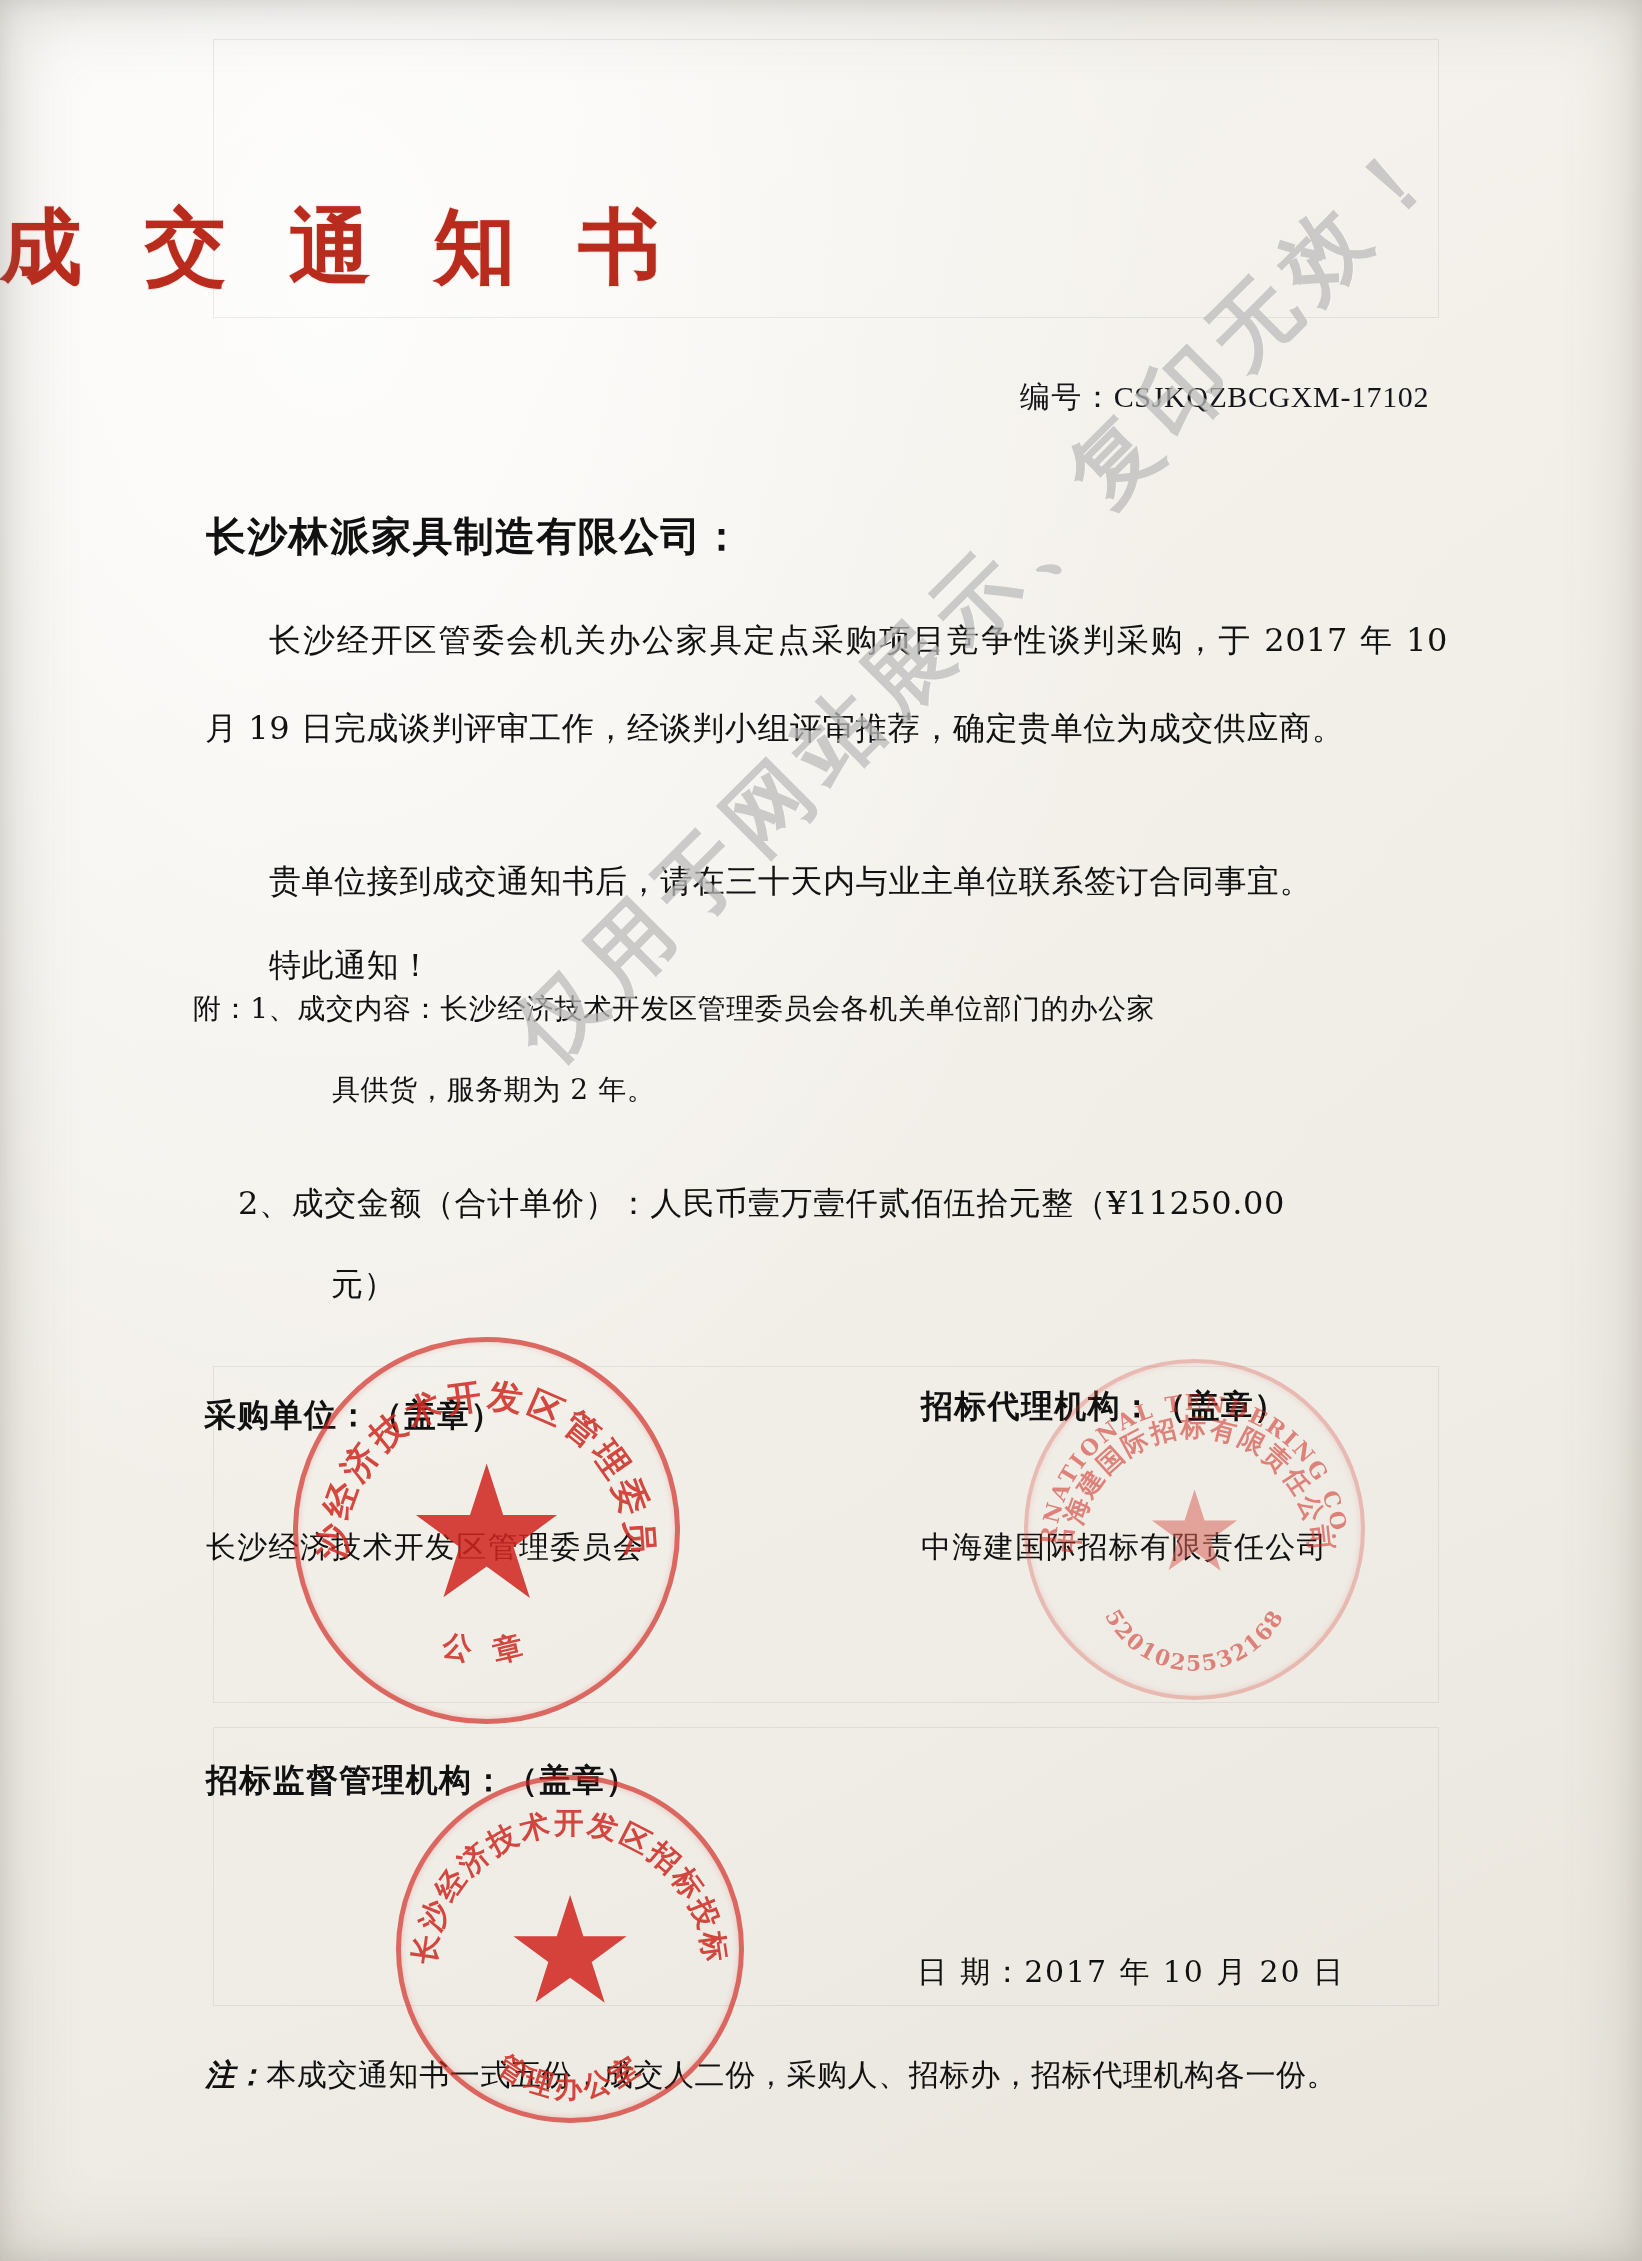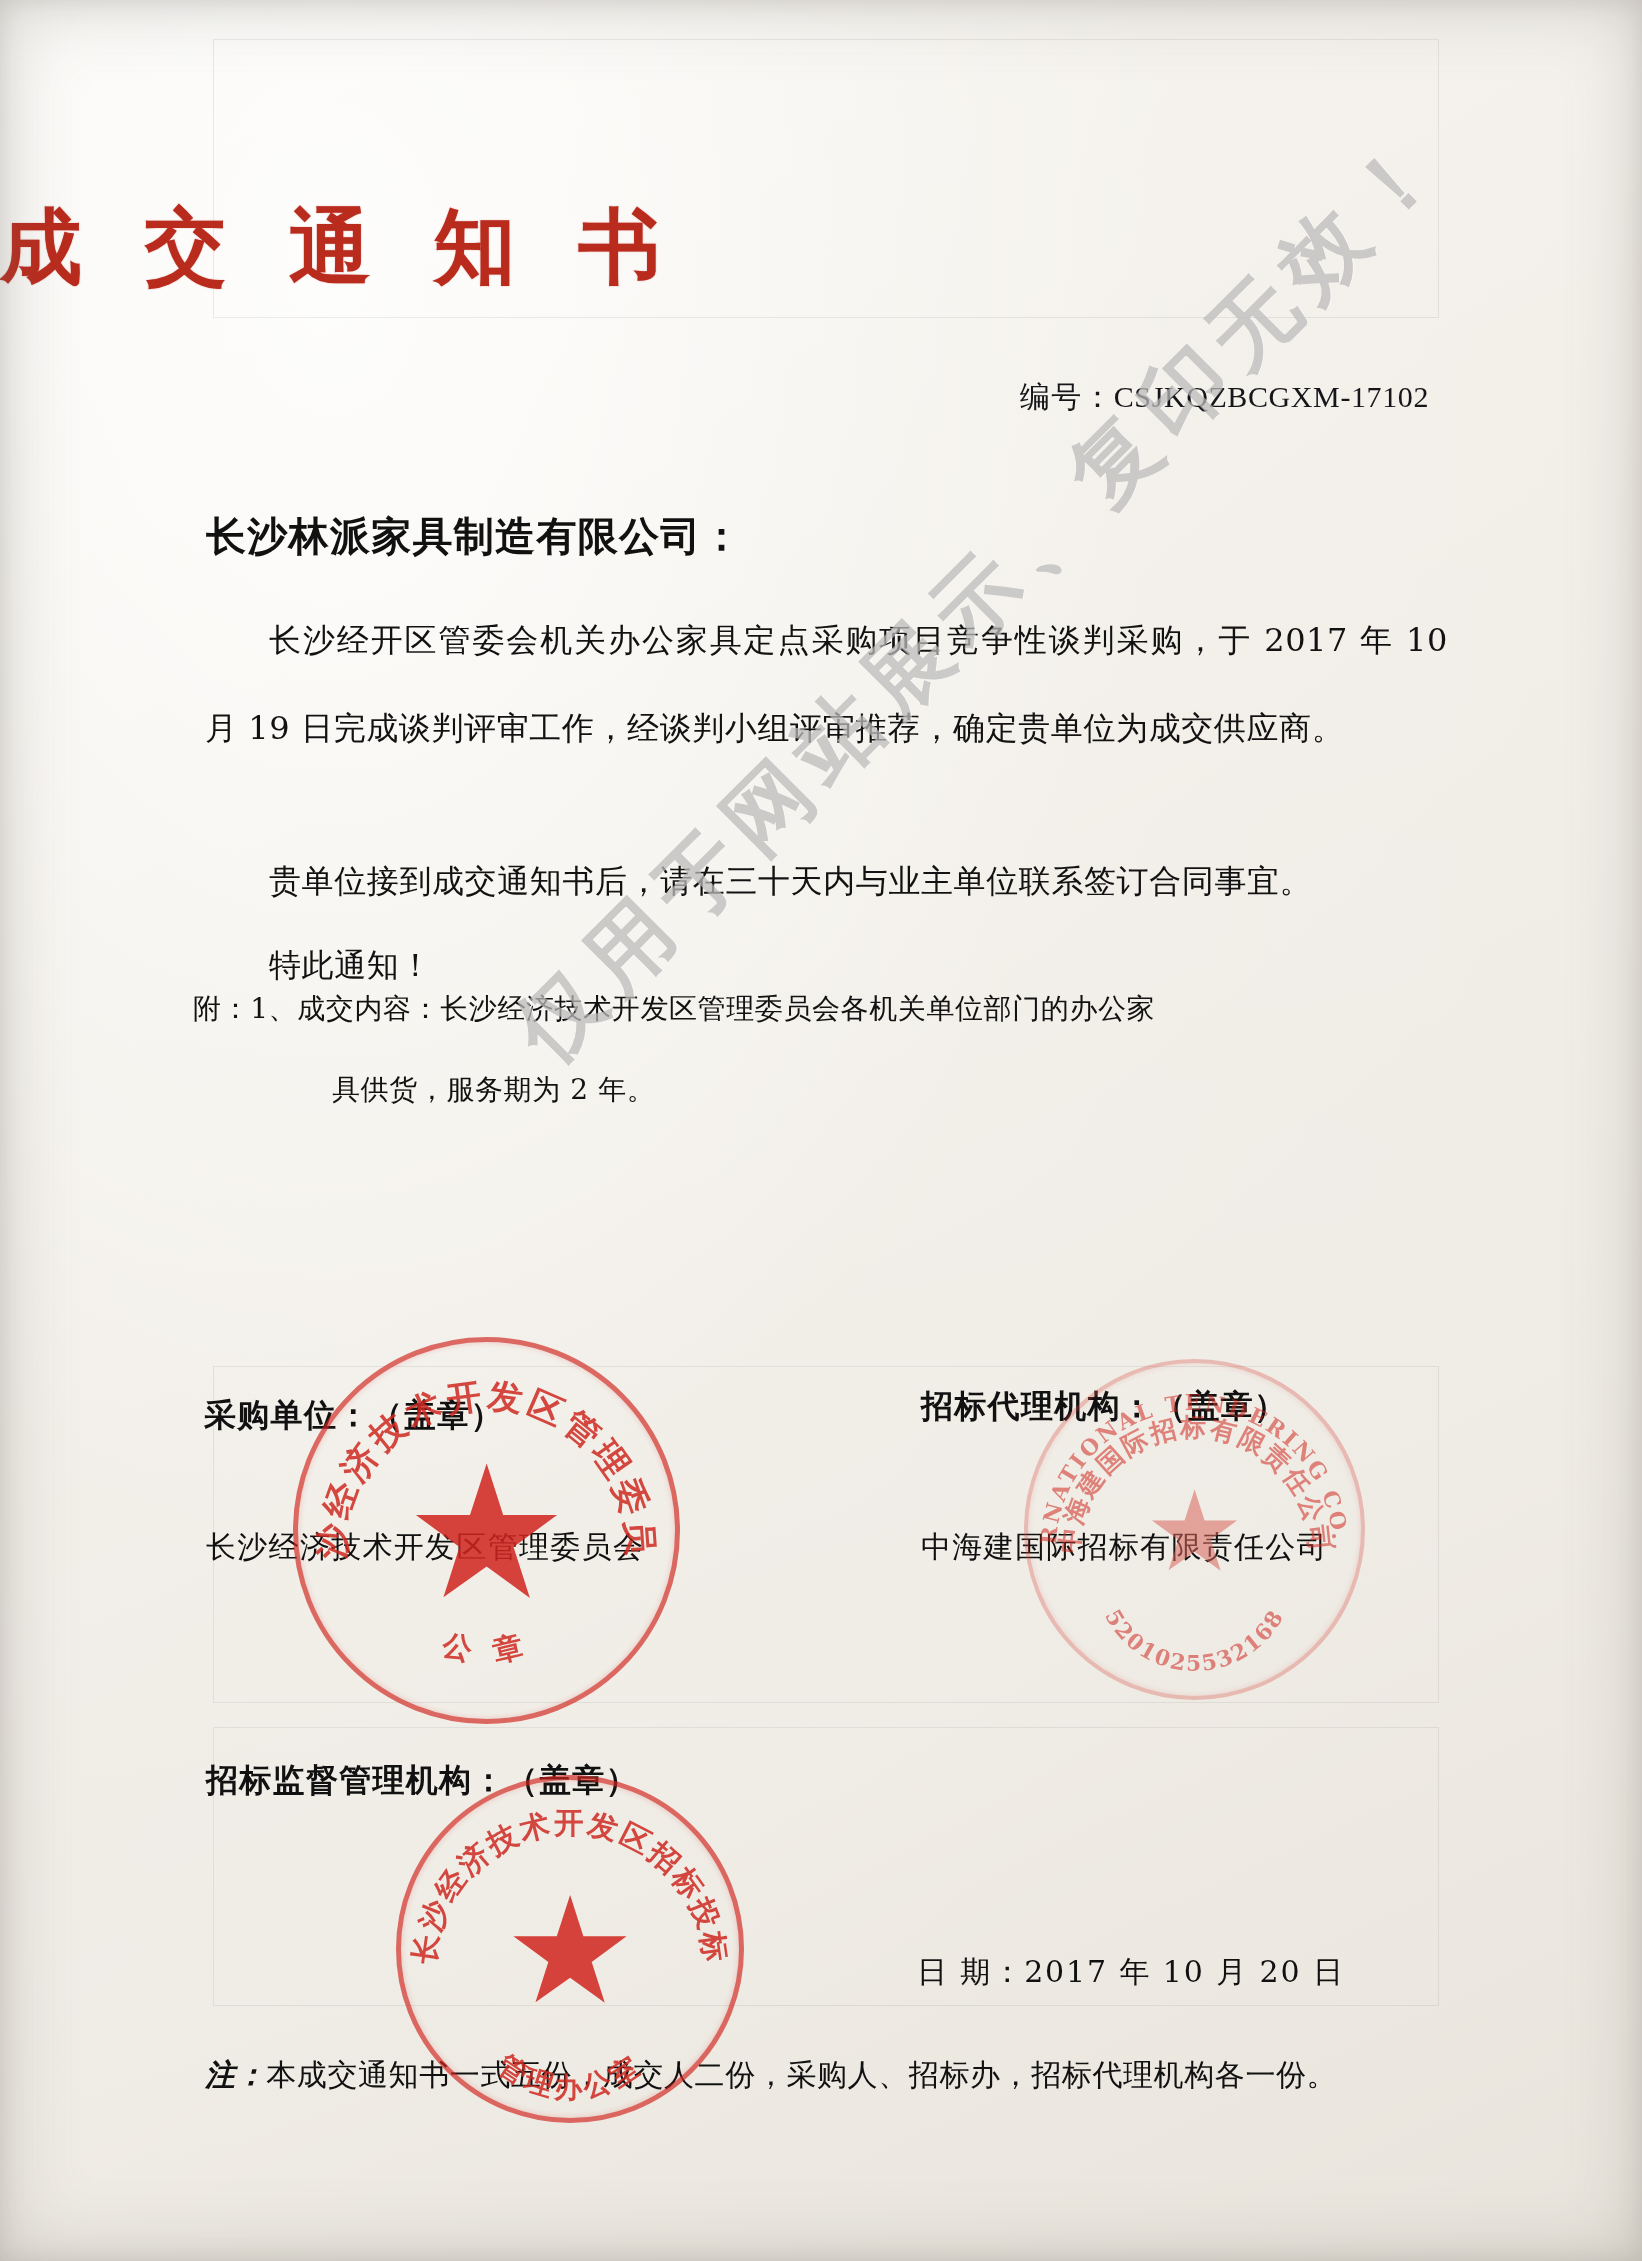--- a/index.html
+++ b/index.html
@@ -232,20 +232,24 @@
 
     <div class="para indent p1">长沙经开区管委会机关办公家具定点采购项目竞争性谈判采购，于 2017 年 10 月 19 日完成谈判评审工作，经谈判小组评审推荐，确定贵单位为成交供应商。</div>
     <div class="para indent p3">特此通知！</div>
     <div class="para indent p2">贵单位接到成交通知书后，请在三十天内与业主单位联系签订合同事宜。</div>
 
     <div class="attach1">
       <span>附：</span><span>1、成交内容：长沙经济技术开发区管理委员会各机关单位部门的办公家</span>
       <span class="second-line">具供货，服务期为 2 年。</span>
     </div>
 
+    <div class="attach2">
+      <span>2、成交金额（合计单价）：人民币壹万壹仟贰佰伍拾元整（¥11250.00</span>
+      <span class="second-line">元）</span>
+    </div>
 
     <div class="sig-label purchaser-label">采购单位：（盖章）</div>
     <div class="sig-value purchaser-value">长沙经济技术开发区管理委员会</div>
 
     <div class="sig-label agency-label">招标代理机构：（盖章）</div>
     <div class="sig-value agency-value">中海建国际招标有限责任公司</div>
 
     <div class="sig-label supervisor-label">招标监督管理机构：（盖章）</div>
 
     <div class="date-line">日  期：2017 年 10 月 20 日</div>

